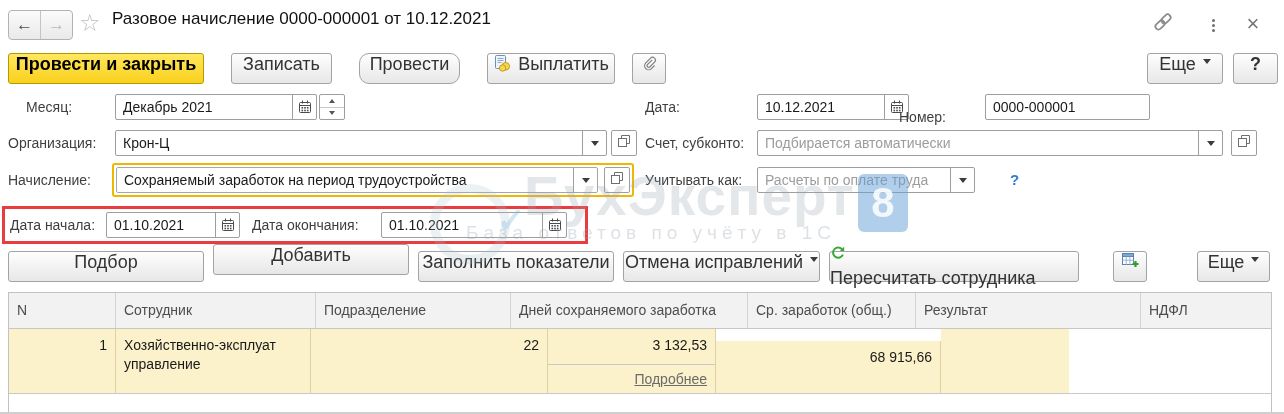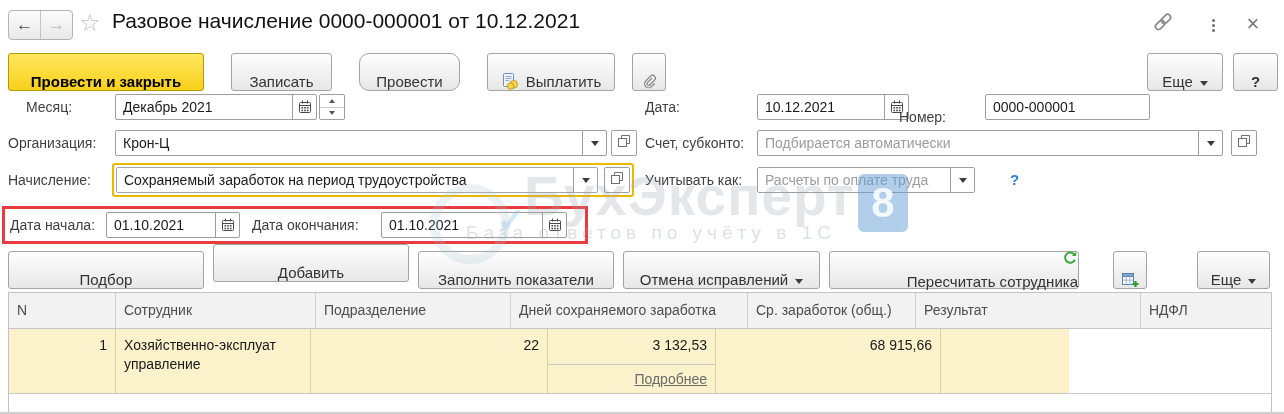--- a/index.html
+++ b/index.html
@@ -7,29 +7,29 @@
        font-family:"Liberation Sans",sans-serif;color:#1a1a1a;}
   .abs{position:absolute;box-sizing:border-box;}
 
   
   .nav-group{display:flex;border:1px solid #b3b3b3;border-radius:4px;overflow:hidden;
              background:linear-gradient(#fbfbfb,#e9e9e9);}
   .nav-btn{width:31px;height:28px;display:flex;align-items:center;justify-content:center;
            font-size:17px;color:#4a4a4a;cursor:pointer;}
   .nav-btn.fwd{border-left:1px solid #c4c4c4;color:#b9b9b9;}
   .star{font-size:24px;color:#bdbdbd;line-height:24px;}
-  .title{font-size:21px;color:#111;white-space:nowrap;}
+  .title{font-size:17px;color:#111;white-space:nowrap;}
   .top-icon{display:flex;align-items:center;justify-content:center;width:26px;height:26px;color:#7d7d7d;}
   .kebab i{display:block;width:3px;height:3px;border-radius:50%;background:#6f6f6f;margin:2px auto;}
   .close-x{font-size:22px;color:#757575;line-height:22px;}
 
   
-  .btn{position:absolute;height:38px;display:flex;align-items:flex-end;justify-content:center;gap:7px;
+  .btn{position:absolute;height:31px;display:flex;align-items:flex-start;justify-content:center;gap:7px;
        background:linear-gradient(#fefefe,#e7e7e7);border:1px solid #a3a3a3;border-radius:3px;
-       font-size:15px;color:#333;box-sizing:border-box;cursor:pointer;white-space:nowrap;}
+       font-size:18px;color:#333;box-sizing:border-box;cursor:pointer;white-space:nowrap;}
   .btn.primary{background:linear-gradient(#ffe75e,#f9d01c);border-color:#b19b00;font-weight:bold;color:#000;}
   .caret{width:0;height:0;border:4px solid transparent;border-top:5px solid #3c3c3c;margin-top:5px;}
 
   
   .lbl{position:absolute;font-size:14px;color:#3f3f3f;line-height:26px;white-space:nowrap;}
   .field{position:absolute;height:26px;background:#fff;border:1px solid #9e9e9e;border-radius:2px;
          box-sizing:border-box;display:flex;align-items:stretch;font-size:14px;}
   .field .val{flex:1;padding:0 7px;line-height:24px;white-space:nowrap;overflow:hidden;}
   .field .val.ph{color:#9c9c9c;}
   .ibtn{width:23px;display:flex;align-items:center;justify-content:center;border-left:1px solid #9e9e9e;cursor:pointer;}
@@ -347,21 +347,21 @@
       <div class="th" style="width:128px;">НДФЛ</div>
     </div>
     <div class="trow">
       <div class="td num" style="width:107px;">1</div>
       <div class="td" style="width:195px;">Хозяйственно-эксплуат управление</div>
       <div class="td num" style="width:237px;">22</div>
       <div class="td split" style="width:168px;">
         <div class="split-top">3 132,53</div>
         <div class="split-bot"><span class="details">Подробнее</span></div>
       </div>
-      <div class="td num" style="width:225px;">68 915,66</div>
+      <div class="td num" style="width:225px;margin-top:12px;">68 915,66</div>
       <div class="td" style="width:128px;"></div>
     </div>
   </div>
 
   <div class="win-bottom"></div>
 
   <div class="wm wm-circle" style="left:430px;top:184px;"></div>
   <div class="wm wm-check" style="left:497px;top:200px;">✓</div>
   <div class="wm wm-brand" style="left:524px;top:164px;">БухЭксперт</div>
   <div class="wm wm-badge" style="left:858px;top:174px;">8</div>

